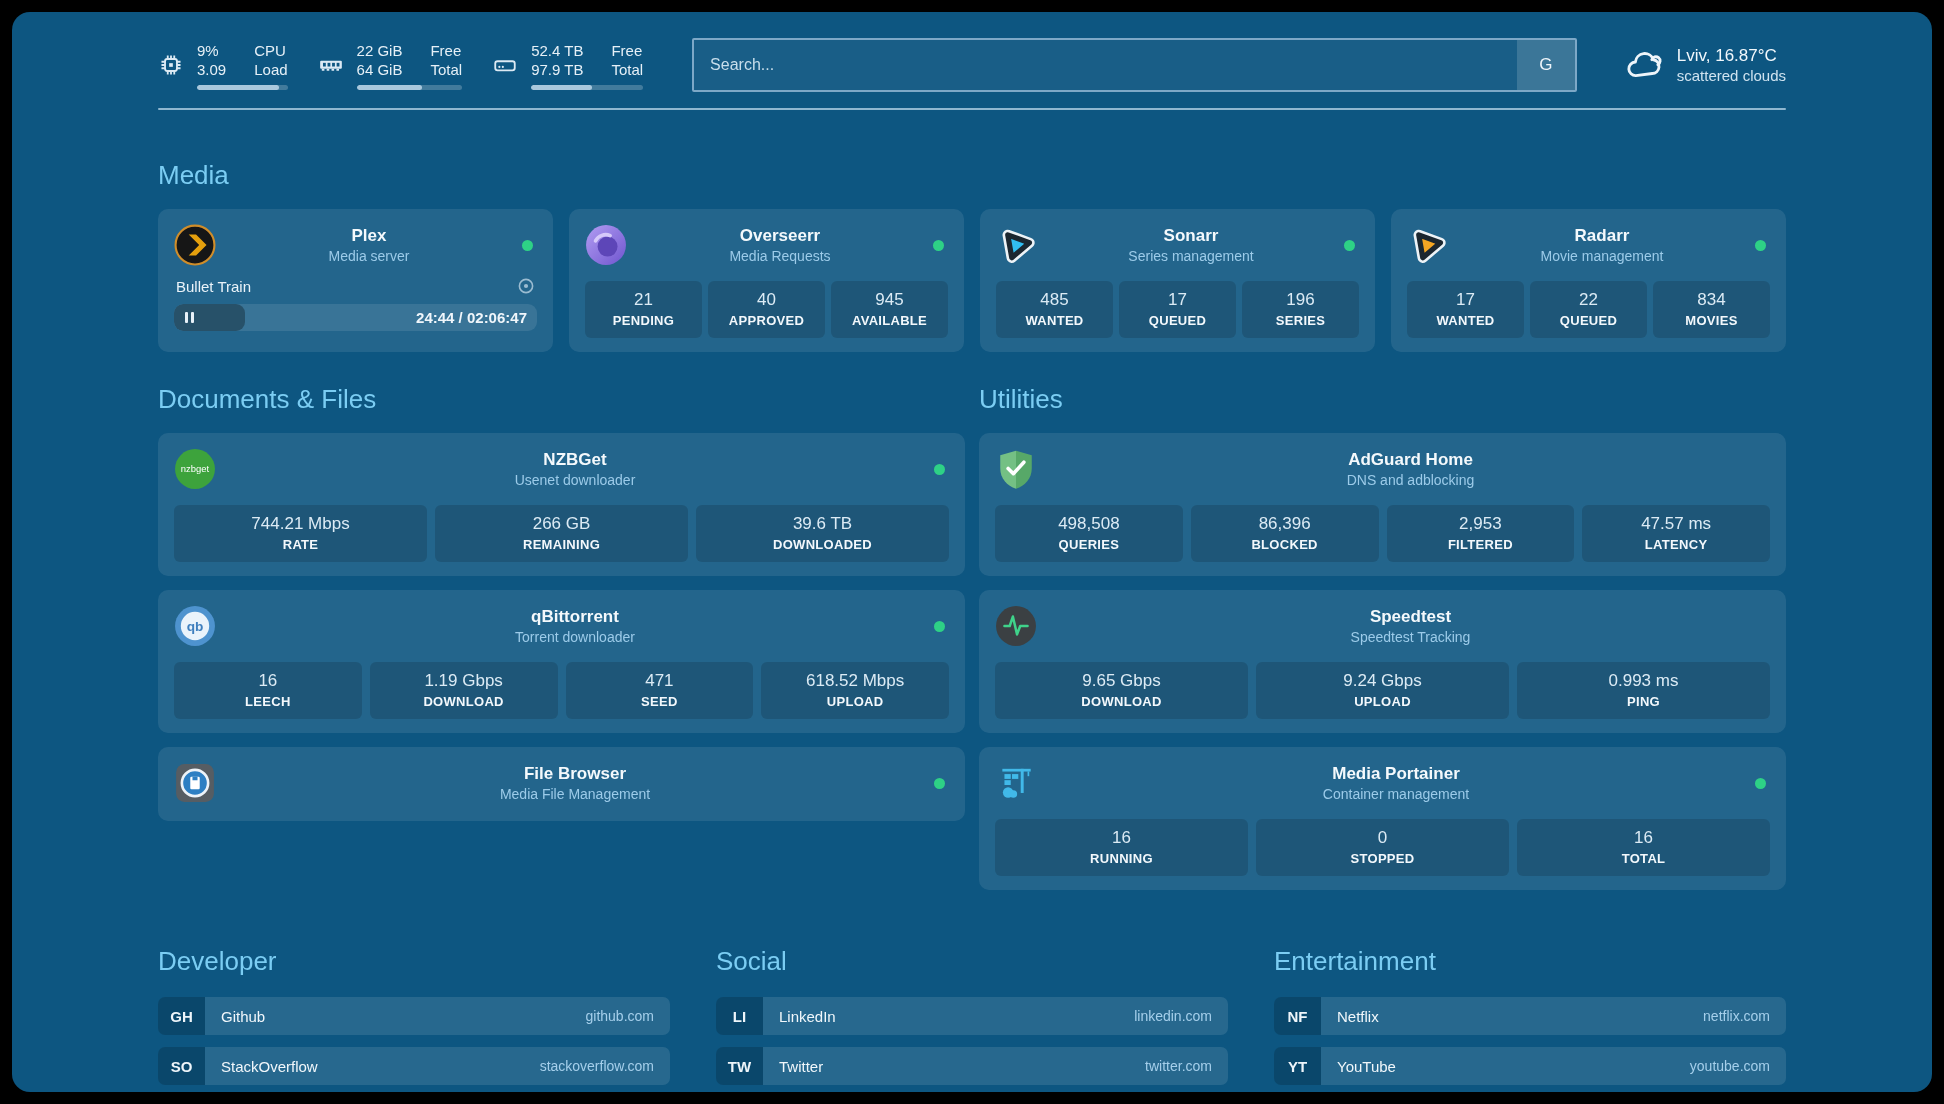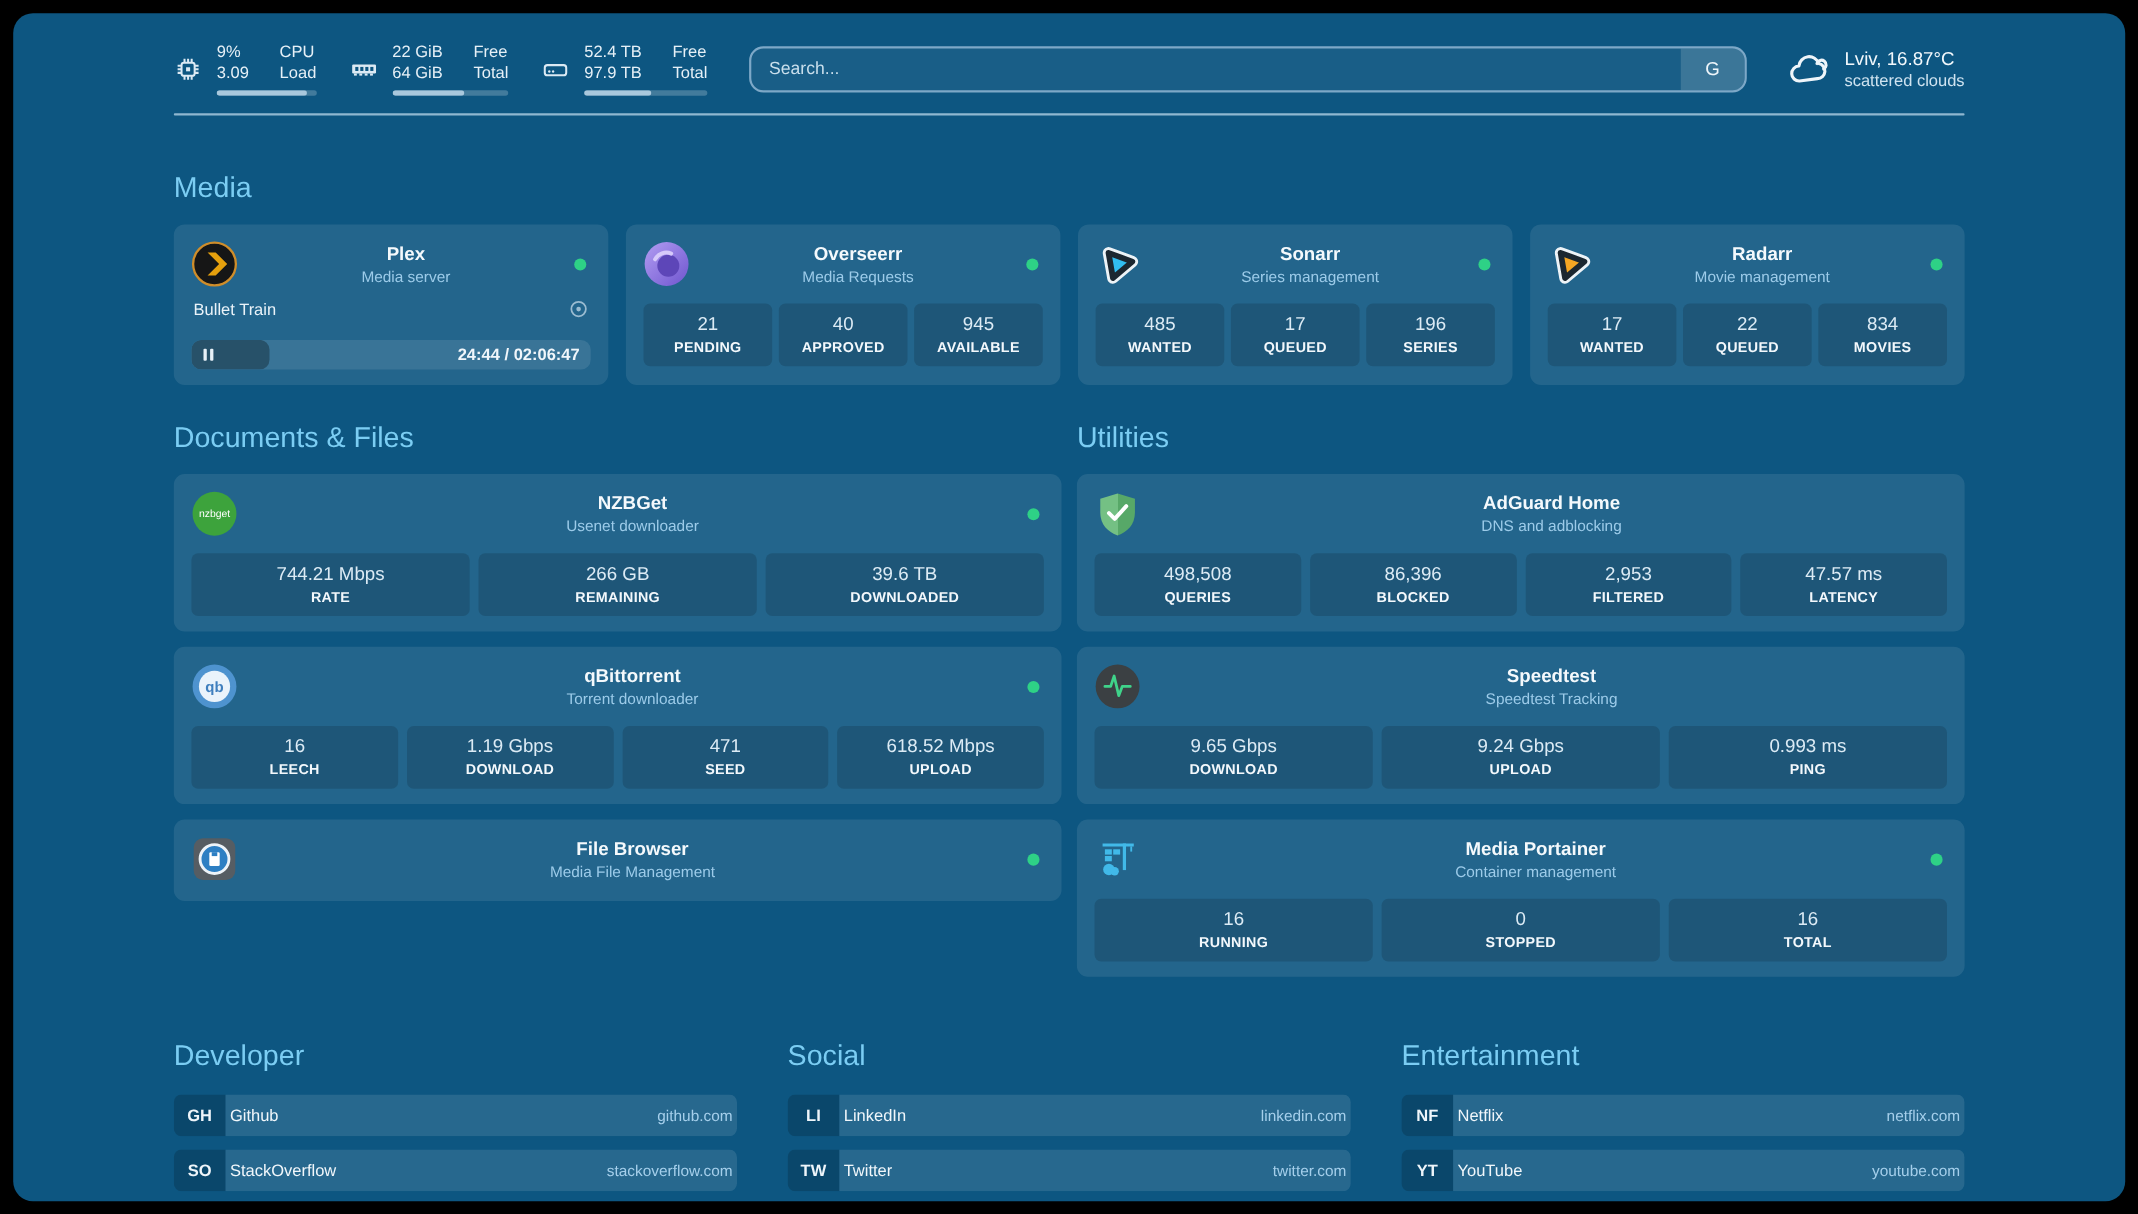--- a/index.html
+++ b/index.html
@@ -15,21 +15,21 @@
   .header { display: flex; align-items: center; }
   .hw-stats { display: flex; gap: 30px; align-items: center; }
   .hw-stat { display: flex; align-items: center; gap: 13px; }
   .hw-icon { width: 26px; height: 26px; flex: none; display: flex; }
   .hw-body { display: flex; flex-direction: column; }
   .hw-grid { display: grid; grid-template-columns: auto auto; column-gap: 28px; font-size: 15px; line-height: 19px; color: #e6f0f7; }
   .hw-grid .lbl { text-align: left; }
   .hw-bar { height: 5px; border-radius: 3px; background: rgba(255,255,255,0.22); margin-top: 6px; overflow: hidden; }
   .hw-bar-fill { height: 100%; border-radius: 3px; background: #a9c8dd; }
 
-  .search-box { flex: 1; display: flex; align-items: stretch; height: 42px; margin: 0 38px; border: 2px solid #7da8c7; border-radius: 13px; background: rgba(255,255,255,0.05); overflow: hidden; }
+  .search-box { flex: 1; display: flex; align-items: stretch; height: 54px; margin: 0 49px; border: 2px solid #7da8c7; border-radius: 2px; background: rgba(255,255,255,0.05); overflow: hidden; }
   .search-box input { flex: 1; background: transparent; border: none; outline: none; padding: 0 16px; font-size: 16px; color: #ecf4fa; font-family: "Liberation Sans", sans-serif; }
   .search-box input::placeholder { color: #c9dfec; }
   .search-g { width: 58px; border: none; background: rgba(255,255,255,0.15); color: #eff6fb; font-size: 17px; cursor: pointer; font-family: "Liberation Sans", sans-serif; }
 
   .weather { display: flex; align-items: center; gap: 13px; }
   .weather-icon { width: 38px; height: 34px; display: flex; }
   .weather-line1 { font-size: 17px; color: #f2f8fc; line-height: 21px; }
   .weather-line2 { font-size: 15px; color: #cfe3f0; line-height: 19px; }
 
   .divider { height: 2px; background: #9dc2d8; border-radius: 2px; margin-top: 16px; opacity: 0.9; }
@@ -52,39 +52,39 @@
   .media-grid .stats { gap: 6px; }
   .stat-box { flex: 1; background: rgba(0,0,0,0.14); border-radius: 6px; padding: 8px 12px 9px; text-align: center; }
   .stat-value { font-size: 17px; color: #dcebf5; line-height: 22px; }
   .stat-label { font-size: 13px; font-weight: 700; color: #f3f8fc; letter-spacing: 0.3px; line-height: 17px; margin-top: 1px; }
 
   
   .player { margin-top: 8px; }
   .player-top { display: flex; align-items: center; justify-content: space-between; padding: 0 2px; gap: 27px; }
   .player-name { font-size: 15px; color: #eaf3f9; }
   .np-icon { width: 18px; height: 18px; opacity: 0.75; display: flex; }
-  .player-bar { position: relative; margin-top: 19px; height: 27px; background: rgba(255,255,255,0.10); border-radius: 9px; overflow: hidden; }
+  .player-bar { position: relative; margin-top: 9px; height: 27px; background: rgba(255,255,255,0.10); border-radius: 9px; overflow: hidden; }
   .player-fill { position: absolute; left: 0; top: 0; bottom: 0; background: rgba(0,0,0,0.30); border-radius: 9px; display: flex; align-items: center; padding-left: 11px; gap: 3px; }
   .pause-bar { width: 3px; height: 11px; background: #e8f1f8; border-radius: 1px; }
   .player-time { position: absolute; right: 10px; top: 0; bottom: 0; display: flex; align-items: center; font-size: 15px; font-weight: 600; color: #f0f6fb; }
 
   
   .two-col { display: flex; gap: 14px; margin-top: 32px; }
   .col { flex: 1; min-width: 0; }
   .col .section-title { margin: 0 0 18px; }
   .col .card { margin-bottom: 14px; }
   .col .card:last-child { margin-bottom: 0; }
 
   
   .bookmarks { display: flex; gap: 46px; margin-top: 56px; }
   .bm-col { flex: 1; min-width: 0; }
   .bm-col .section-title { margin-bottom: 20px; }
   .bm-row { display: flex; align-items: stretch; height: 38px; border-radius: 7px; overflow: hidden; margin-bottom: 12px; cursor: pointer; }
   .bm-abbr { width: 47px; flex: none; background: rgba(0,0,0,0.17); color: #eef5fa; font-size: 15px; font-weight: 600; display: flex; align-items: center; justify-content: center; }
-  .bm-main { flex: 1; background: rgba(255,255,255,0.11); display: flex; align-items: center; justify-content: space-between; padding: 0 4px; }
+  .bm-main { flex: 1; background: rgba(255,255,255,0.11); display: flex; align-items: center; justify-content: space-between; padding: 0 16px; }
   .bm-name { font-size: 15px; color: #f1f7fb; }
   .bm-domain { font-size: 14px; color: #a5cfeb; }
 </style>
 </head>
 <body>
 
 <div class="dashboard">
 <div class="content">
 
   <div class="header">

